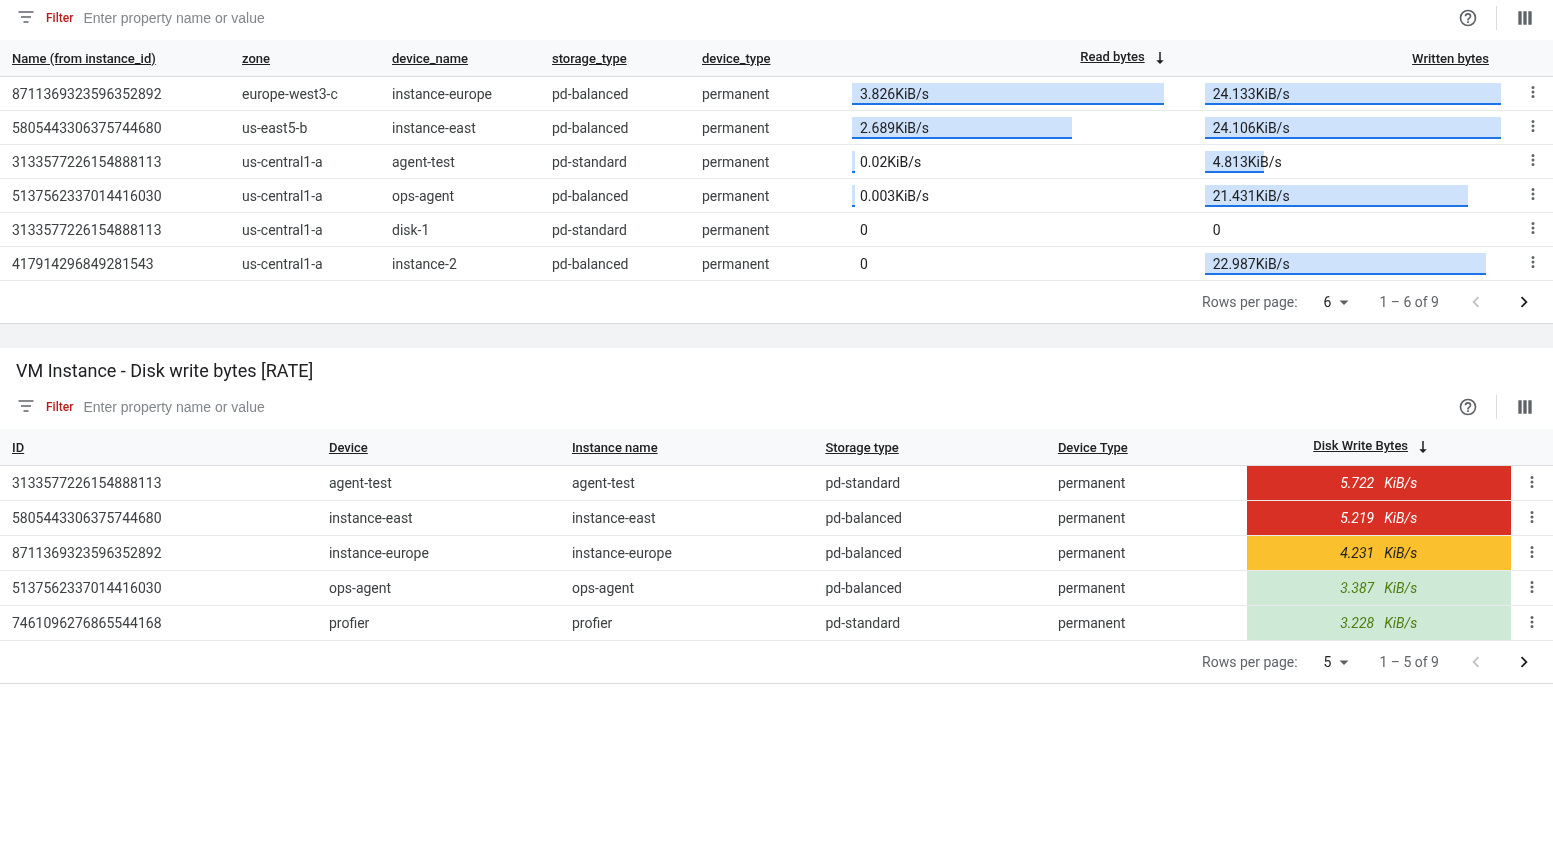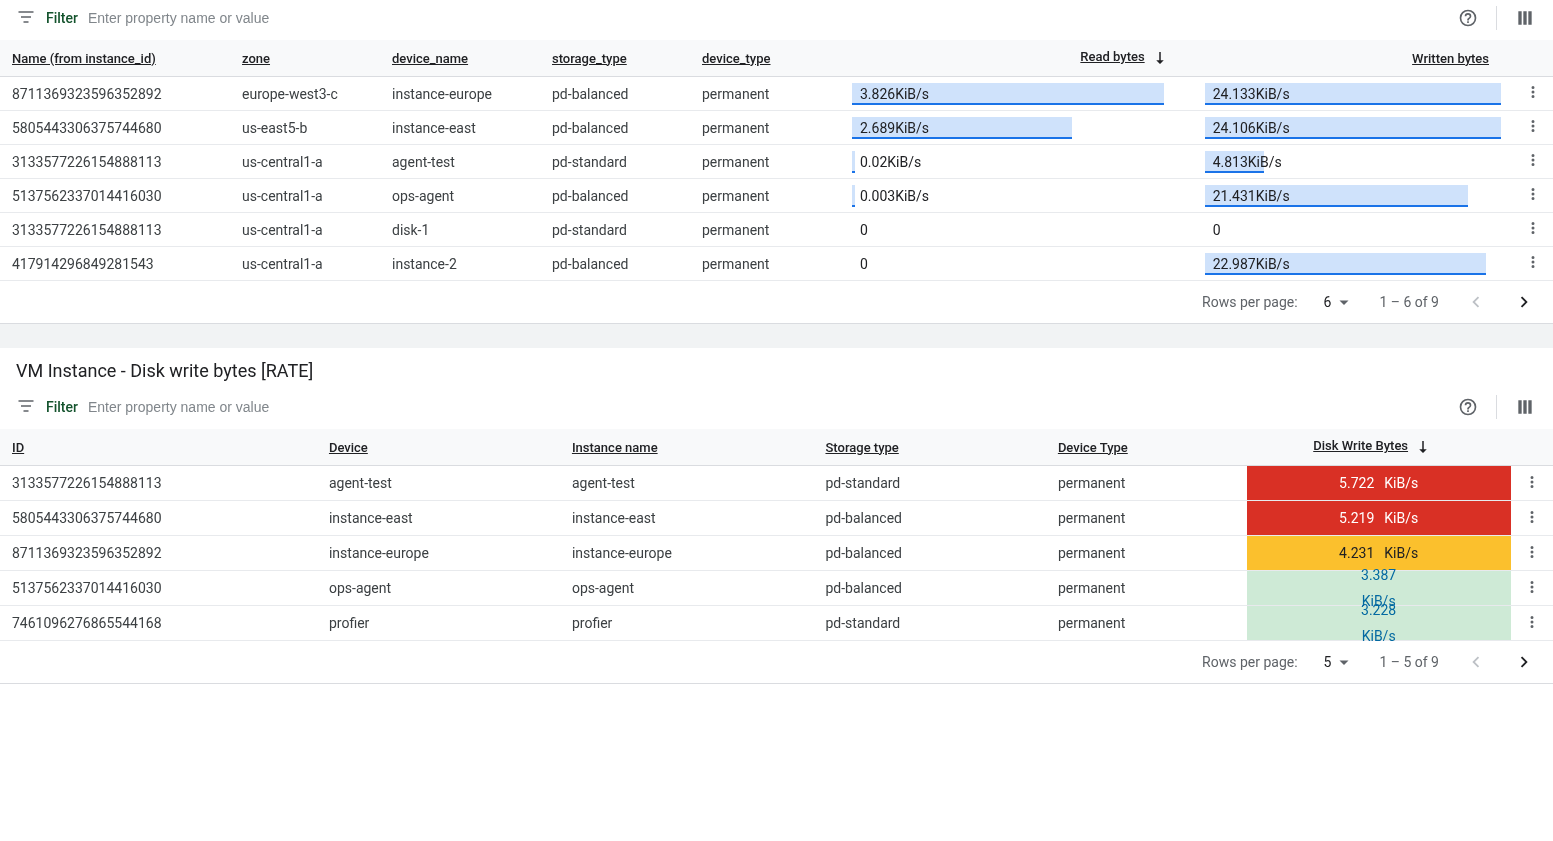--- a/index.html
+++ b/index.html
@@ -34,21 +34,21 @@
     border-radius: 50%;
   }
   .icon-btn svg { width: 20px; height: 20px; fill: currentColor; }
   .filter-bar {
     display: flex;
     align-items: center;
     padding: 6px 16px 10px;
     gap: 10px;
   }
   .filter-icon svg { width: 20px; height: 20px; fill: #5f6368; }
-  .filter-label { font-weight: 500; font-size: 14px; color: #14532d; }
+  .filter-label { font-weight: 500; font-size: 12px; color: #b91c1c; }
   .filter-input {
     flex: 1;
     border: none;
     outline: none;
     font-size: 14px;
     color: #5f6368;
     background: transparent;
     padding: 4px 0;
   }
   .filter-input::placeholder { color: #80868b; }
@@ -100,31 +100,31 @@
     border-bottom: 2px solid #1a73e8;
   }
   .bar-text {
     position: relative;
     z-index: 1;
     padding-left: 8px;
     color: #202124;
   }
 
   
-  .heat-cell { padding: 0; text-align: center; }
+  .heat-cell { padding: 0; text-align: center; font-style: italic; }
   .heat-block {
     display: flex; align-items: center; justify-content: center;
     height: 34px;
     gap: 10px;
     font-size: 14px;
     color: #202124;
   }
   .heat-red { background: #d93025; color: #fff; }
   .heat-yellow { background: #fbc02d; color: #202124; }
-  .heat-green { background: #ceead6; color: #0369a1; flex-direction: column; }
+  .heat-green { background: #ceead6; color: #4d7c0f; }
 
   .pager {
     display: flex;
     align-items: center;
     justify-content: flex-end;
     gap: 26px;
     padding: 10px 18px;
     font-size: 14px;
     color: #5f6368;
   }

